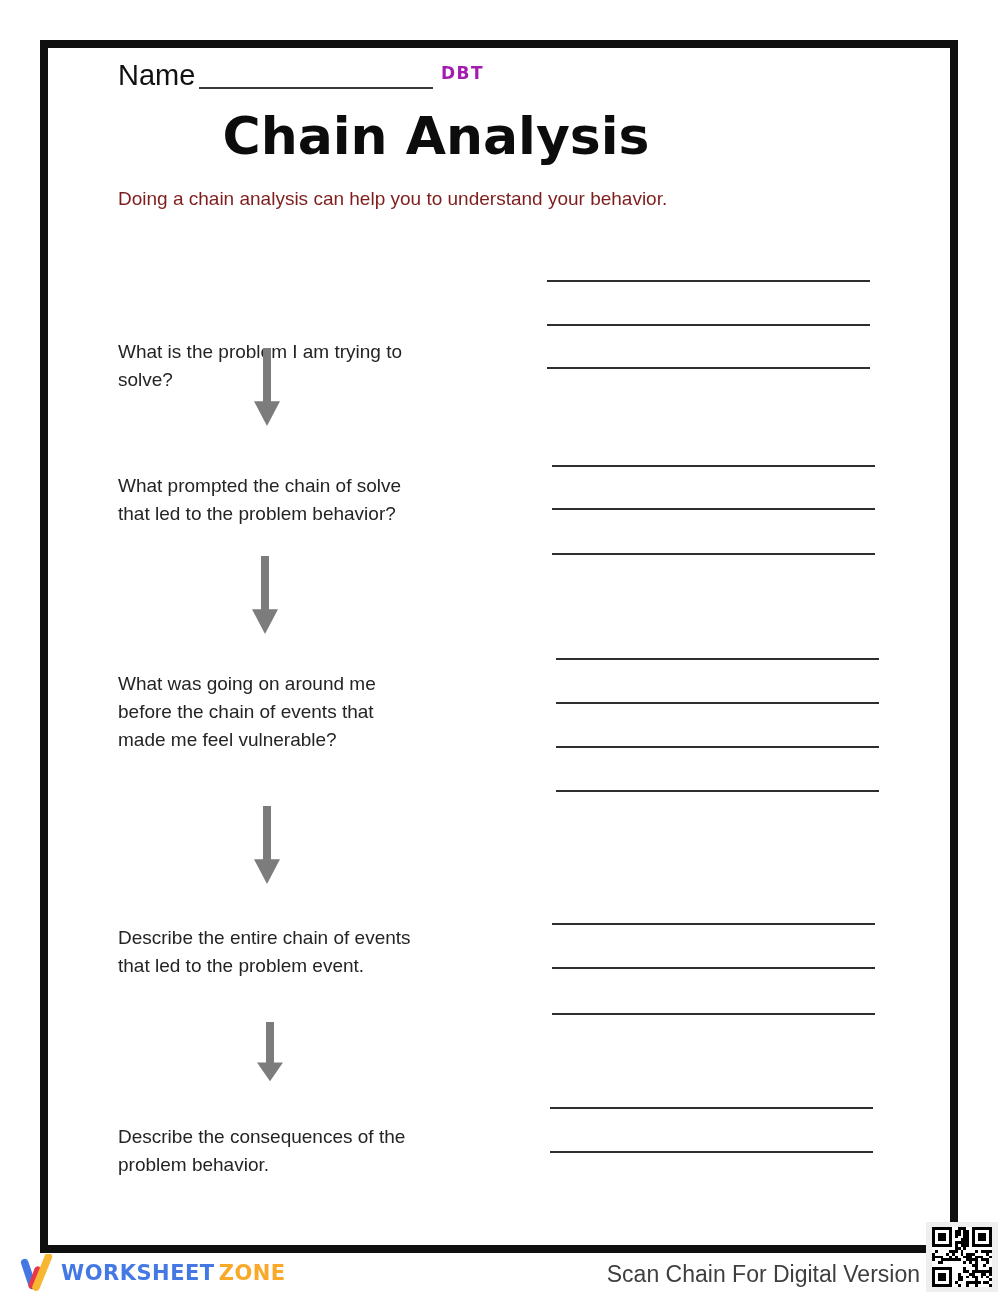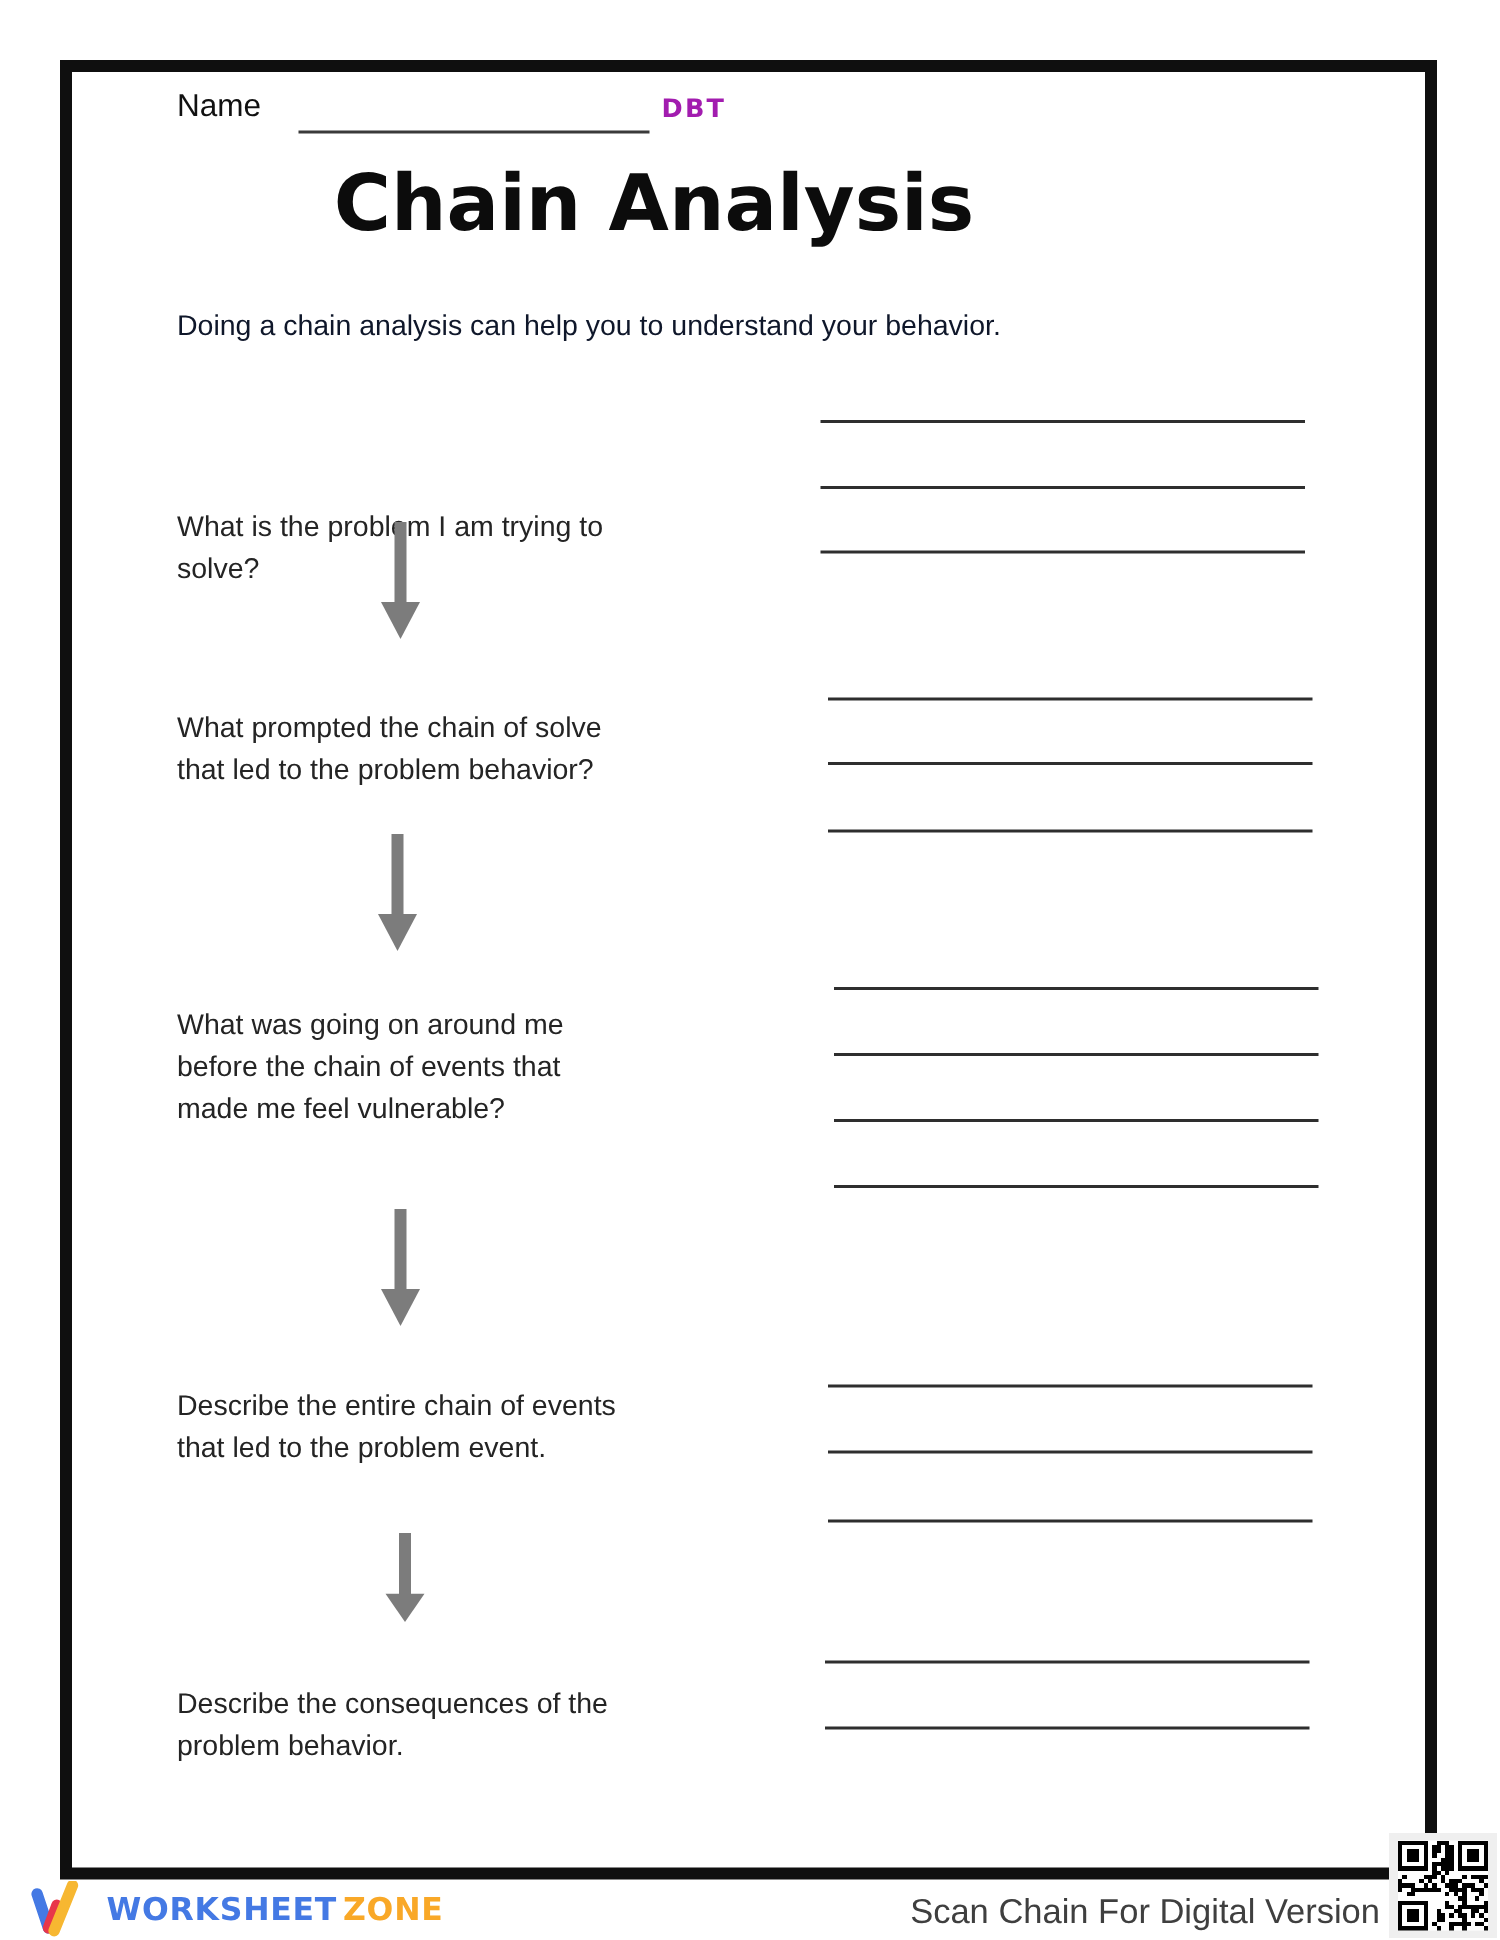--- a/index.html
+++ b/index.html
@@ -5,53 +5,53 @@
   html,body{margin:0;padding:0;background:#ffffff;}
   body{
     width:1000px;height:1293px;position:relative;overflow:hidden;
     font-family:"Liberation Sans",sans-serif;color:#1f1f1f;
   }
   .page-border{
     position:absolute;left:40px;top:40px;width:902px;height:1197px;
     border:8px solid #0f0f0f;background:transparent;
   }
   .name-label{
-    position:absolute;left:118px;top:59px;font-size:21px;color:#111;
+    position:absolute;left:118px;top:59px;font-size:29px;color:#111;
   }
   .name-line{
     position:absolute;left:199px;top:87px;width:234px;height:0;
     border-top:2px solid #3a3a3a;
   }
   .brand{
     position:absolute;left:441px;top:63px;font-size:17px;font-weight:bold;
     color:#a21caf;letter-spacing:1.5px;font-family:"DejaVu Sans",sans-serif;
   }
   .title{
     position:absolute;left:40px;top:106px;width:792px;text-align:center;
     font-family:"DejaVu Sans",sans-serif;font-weight:800;font-size:52px;
     color:#0c0c0c;letter-spacing:0px;
   }
   .subtitle{
-    position:absolute;left:118px;top:188px;font-size:19px;color:#0f172a;margin-top:19px;
+    position:absolute;left:118px;top:188px;font-size:19px;color:#7f1d1d;
   }
   .question{
     position:absolute;left:118px;font-size:19px;line-height:28px;color:#242424;
     white-space:pre-line;margin:0;
   }
   .q1{top:302px;margin-top:36px;} .q2{top:472px;} .q3{top:670px;} .q4{top:924px;} .q5{top:1123px;}
   .answer-line{
     position:absolute;left:549px;width:323px;height:0;
     border-top:2px solid #2e2e2e;
   }
   .arrow{position:absolute;}
   .a1{left:251px;top:348px;} .a2{left:249px;top:556px;}
   .a3{left:251px;top:806px;} .a4{left:254px;top:1022px;}
   .footer-logo{
     position:absolute;left:20px;top:1253px;height:40px;
-    display:flex;align-items:center;gap:17px;
+    display:flex;align-items:center;gap:7px;
   }
   .logo-text{
     font-family:"DejaVu Sans",sans-serif;font-weight:bold;font-size:21px;
     letter-spacing:0.5px;white-space:nowrap;
   }
   .logo-primary{color:#4479e4;}
   .logo-secondary{color:#f9a827;margin-left:4px;}
   .scan-text{
     position:absolute;right:80px;top:1261px;font-size:23px;color:#3f3f3f;
   }

